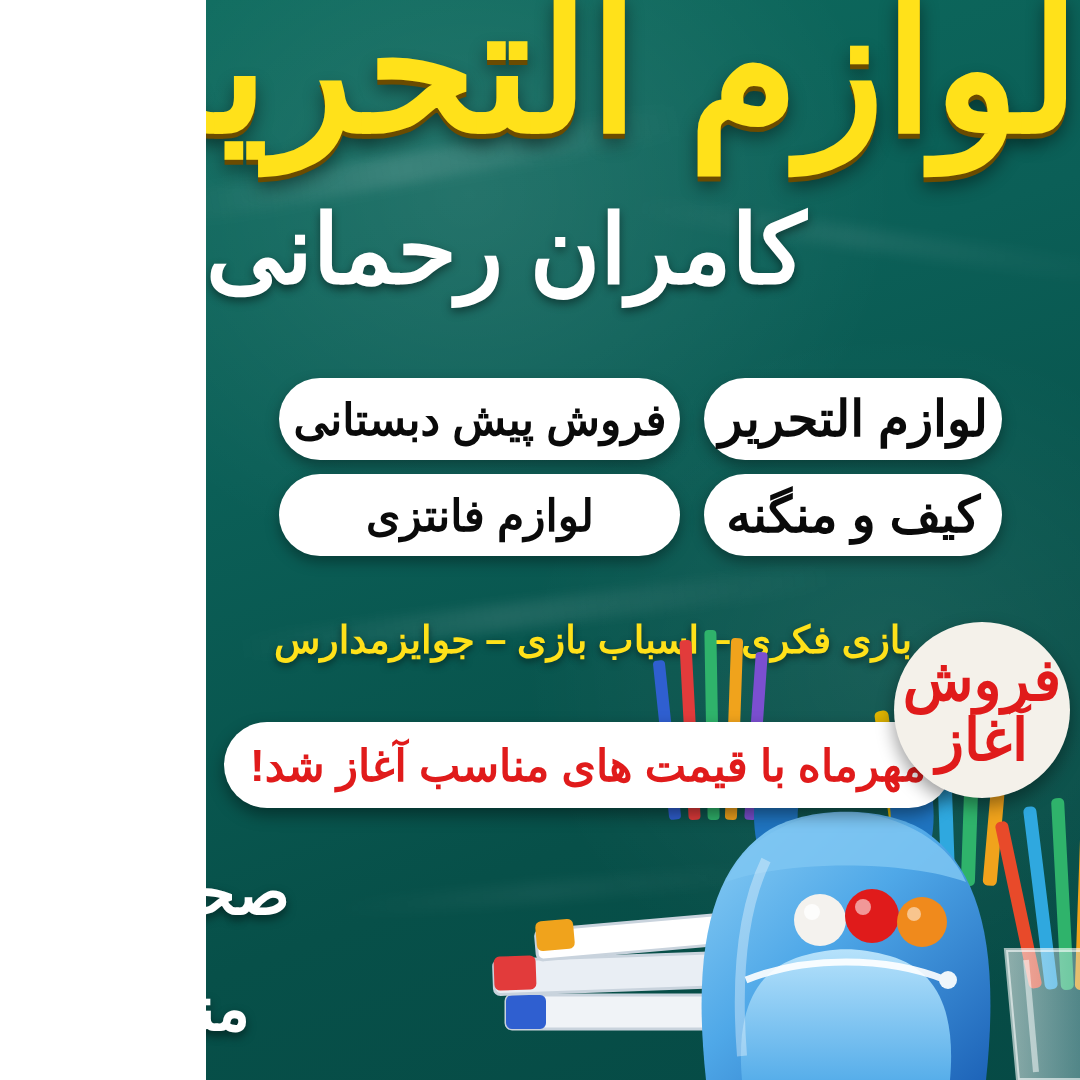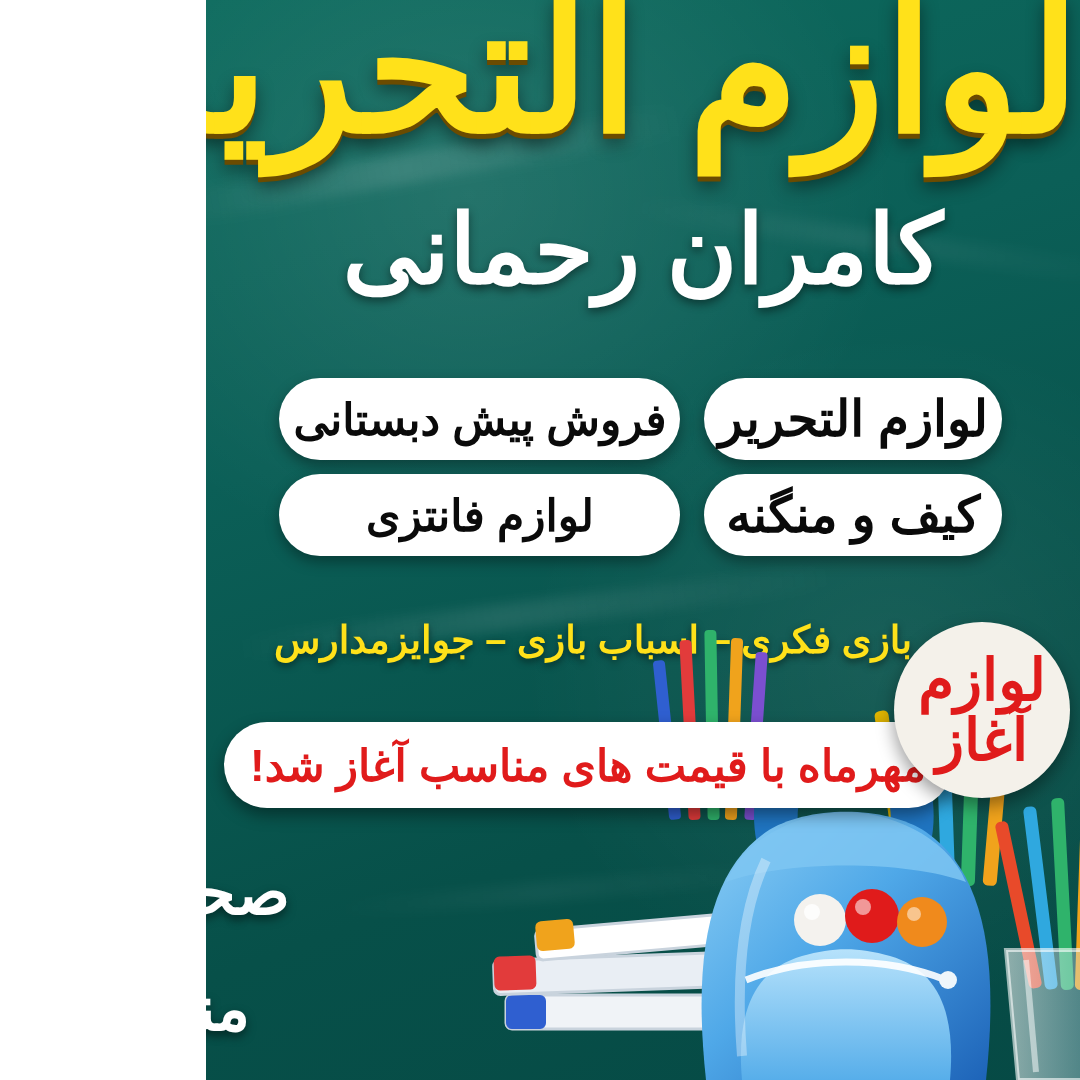--- a/index.html
+++ b/index.html
@@ -43,21 +43,21 @@
     text-shadow:
       0 5px 0 #6b4b00,
       0 10px 18px rgba(0,0,0,0.45);
     direction: rtl;
     white-space: nowrap;
   }
 
   .subtitle {
     position: absolute;
     top: 196px; left: 0; right: 0;
-    text-align: center;
+    text-align: left;
     font-size: 96px;
     line-height: 1.12;
     font-weight: bold;
     color: #ffffff;
     text-shadow: 0 4px 10px rgba(0,0,0,0.45);
     direction: rtl;
   }
 
   
   .pill-grid {
@@ -179,21 +179,21 @@
   <div class="pill-grid">
     <div class="pill">لوازم التحریر</div>
     <div class="pill small">فروش پیش دبستانی</div>
     <div class="pill">کیف و منگنه</div>
     <div class="pill small">لوازم فانتزی</div>
   </div>
 
   <div class="games-line">بازی فکری – اسباب بازی – جوایزمدارس</div>
 
   <div class="sale-badge">
-    <span class="l1">لوازم</span>
+    <span class="l1">فروش</span>
     <span class="l2">آغاز</span>
   </div>
 
   <div class="promo">مهرماه با قیمت های مناسب آغاز شد!</div>
 
   <div class="service service-1">صحافی کتاب</div>
   <div class="service service-2">منگنه کتاب</div>
 
   <svg class="art" viewBox="0 0 1080 460">
     <defs>

